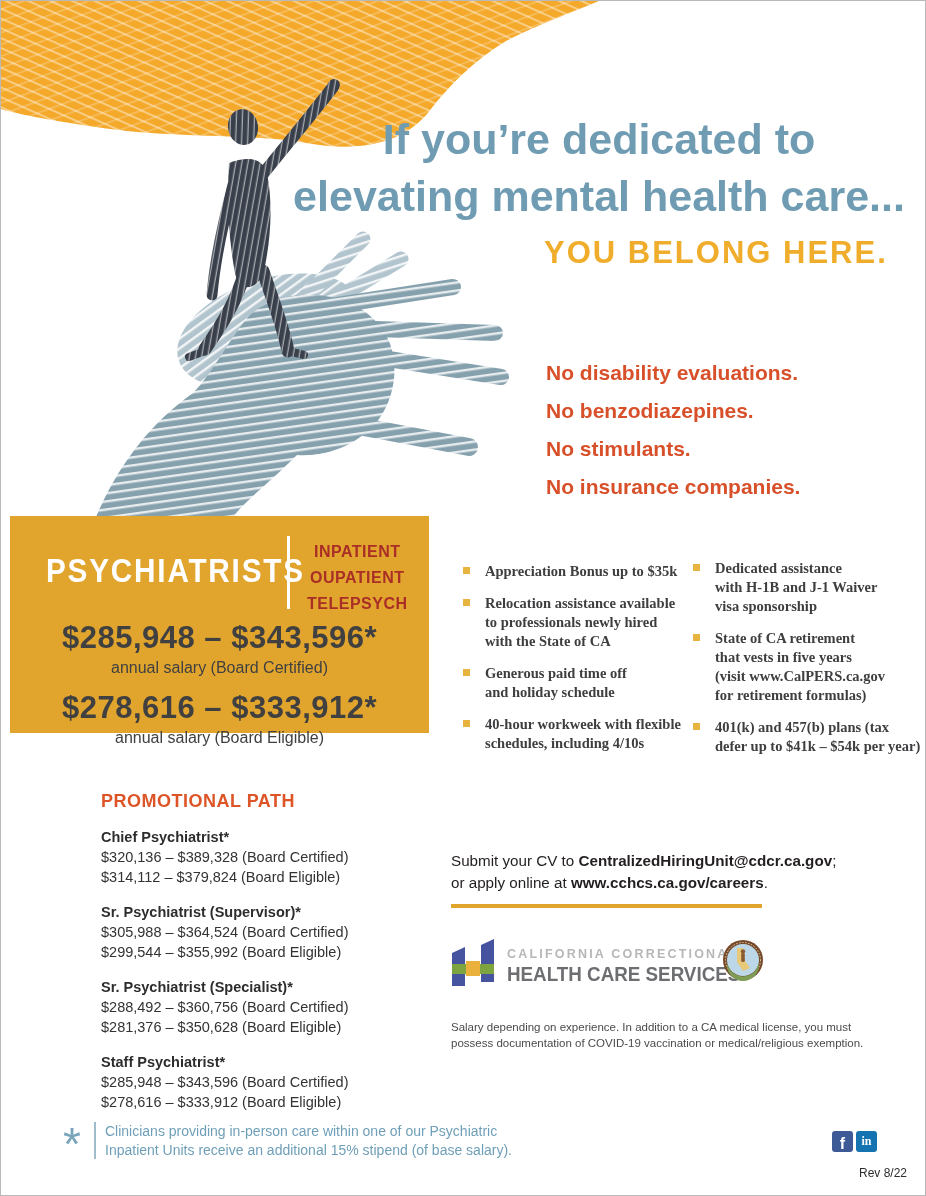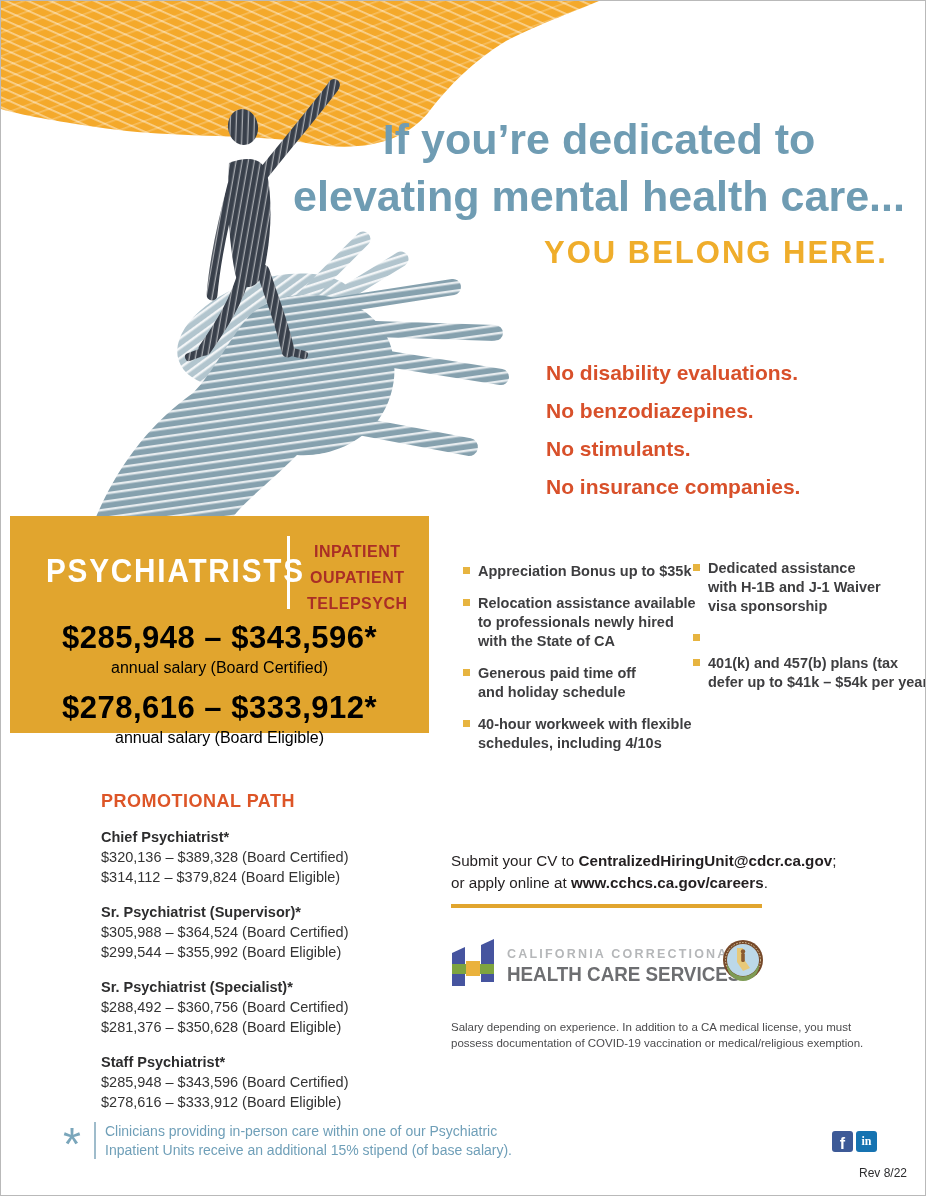--- a/index.html
+++ b/index.html
@@ -24,29 +24,29 @@
   #no-list { position:absolute; left:545px; top:360px; }
   #no-list .no-item { font-size:21px; font-weight:700; color:#d8502a; margin-bottom:14px; }
 
   
   #card { position:absolute; left:9px; top:515px; width:419px; height:217px; background:#e1a52e; }
   #card-title { position:absolute; left:36px; top:36px; color:#fff; font-size:33px; font-weight:700;
     letter-spacing:2px; transform:scaleX(0.9); transform-origin:left center; white-space:nowrap; }
   #card-divider { position:absolute; left:277px; top:20px; width:3px; height:73px; background:#fff; }
   #card-modalities { position:absolute; left:297px; top:23px;text-align:center; }
   #card-modalities .modality { font-size:16px; font-weight:700; color:#a92e26; line-height:26px; letter-spacing:0.5px; }
-  #card-salaries { position:absolute; left:0; top:104px; width:100%; text-align:center; color:#000000; }
+  #card-salaries { position:absolute; left:0; top:104px; width:100%; text-align:center; color:#404040; }
   .sal-range { font-size:31px; font-weight:700; letter-spacing:0.5px; }
   .sal-note  { font-size:16px; margin:3px 0 13px 0; }
 
   
   .benefit-col { position:absolute; width:240px; }
   #benefits-left  { left:462px; top:561px; }
   #benefits-right { left:692px; top:558px; }
-  .benefit { display:flex; gap:8px; margin-bottom:13px; }
+  .benefit { display:flex; gap:15px; margin-bottom:13px;font-family:Liberation Serif, serif; }
   .bullet { width:7px; height:7px; background:#e7b440; margin-top:5px; flex:none; }
   .benefit-text { font-size:14.5px; font-weight:600; color:#3e3e40; line-height:19px; white-space:pre-line; }
 
   
   #promo { position:absolute; left:100px; top:790px; width:300px; }
   #promo-heading { font-size:18px; font-weight:700; color:#dd5527; letter-spacing:0.5px; margin-bottom:15px; }
   .role { margin-bottom:15px; }
   .role-title { font-size:14.5px; font-weight:700; color:#2d2d2e; line-height:20px; }
   .role-line  { font-size:14.5px; color:#333333; line-height:20px; }
 
@@ -193,20 +193,24 @@
   </div>
   <div id="benefits-right" class="benefit-col">
     <div class="benefit">
       <span class="bullet"></span>
       <span class="benefit-text">Dedicated assistance
 with H-1B and J-1 Waiver
 visa sponsorship</span>
     </div>
     <div class="benefit">
       <span class="bullet"></span>
+      <span class="benefit-text">State of CA retirement
+that vests in five years
+(visit www.CalPERS.ca.gov
+for retirement formulas)</span>
     </div>
     <div class="benefit">
       <span class="bullet"></span>
       <span class="benefit-text">401(k) and 457(b) plans (tax
 defer up to $41k – $54k per year)</span>
     </div>
   </div>
 
   <div id="promo">
     <div id="promo-heading">PROMOTIONAL PATH</div>

